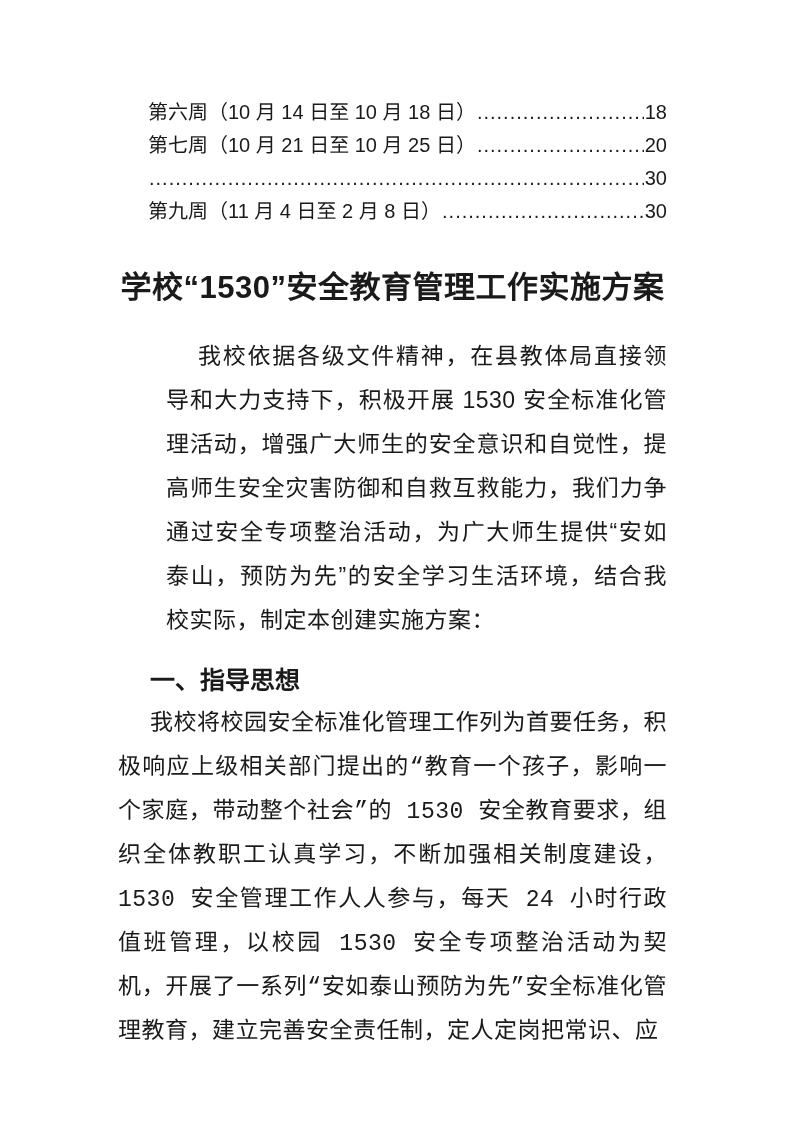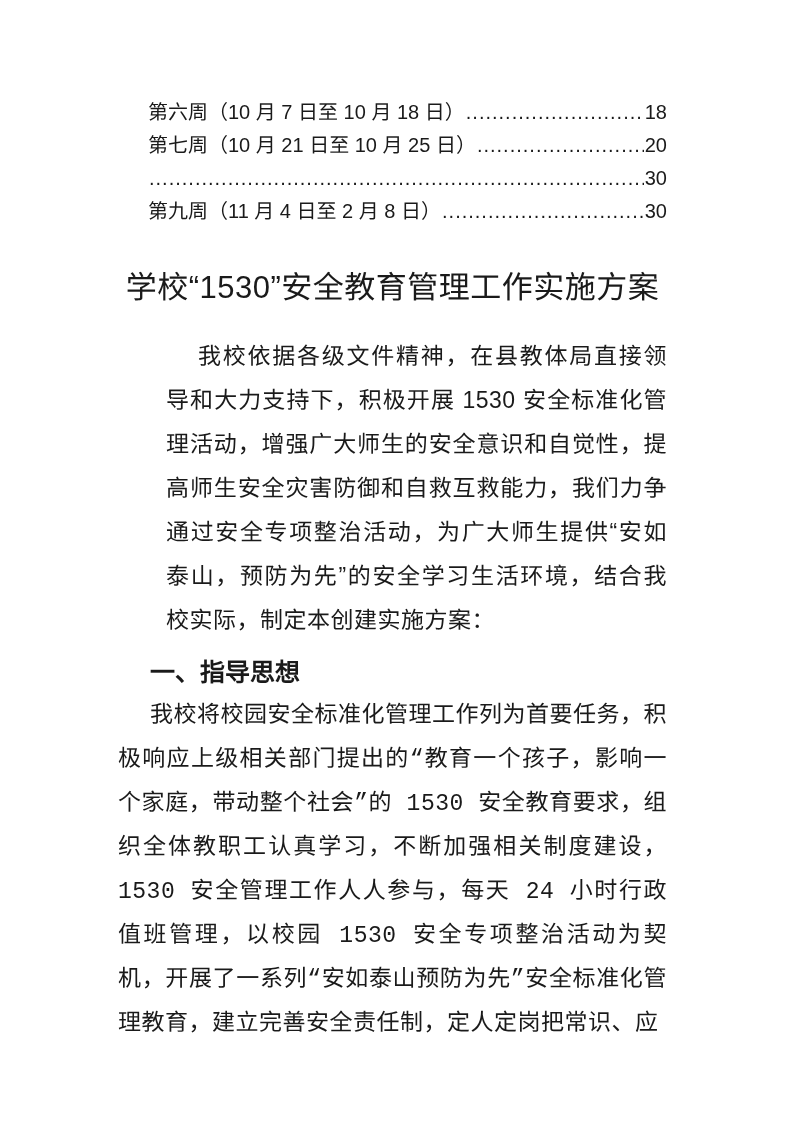--- a/index.html
+++ b/index.html
@@ -48,52 +48,52 @@
   }
   .toc-page {
     flex: 0 0 auto;
     white-space: nowrap;
   }
   
   .doc-title {
     margin-top: 40px;
     font-size: 31px;
     line-height: 40px;
-    font-weight: 400;
+    font-weight: 700;
     text-align: center;
     letter-spacing: 0.5px;
     white-space: nowrap;
   }
   
   .body-para {
     font-size: 23px;
     line-height: 44px;
     text-align: justify;
     text-justify: inter-character;
     text-indent: 32px;
     letter-spacing: 0.5px;
   }
   .para-intro { margin-top: 26px; margin-left: 48px; }
   .section-heading {
-    margin-top: 8px;
+    margin-top: 16px;
     font-size: 25px;
     line-height: 44px;
     font-weight: 700;
     text-indent: 32px;
   }
   .para-body { margin-top: 0; font-family: Liberation Mono, monospace; }
 </style>
 </head>
 <body>
 
 <div class="page">
 
   <nav class="toc">
     <div class="toc-row">
-      <span class="toc-label">第六周（10 月 7 日至 10 月 18 日）</span>
+      <span class="toc-label">第六周（10 月 14 日至 10 月 18 日）</span>
       <span class="toc-dots"></span>
       <span class="toc-page">18</span>
     </div>
     <div class="toc-row">
       <span class="toc-label">第七周（10 月 21 日至 10 月 25 日）</span>
       <span class="toc-dots"></span>
       <span class="toc-page">20</span>
     </div>
     <div class="toc-row">
       <span class="toc-dots"></span>

